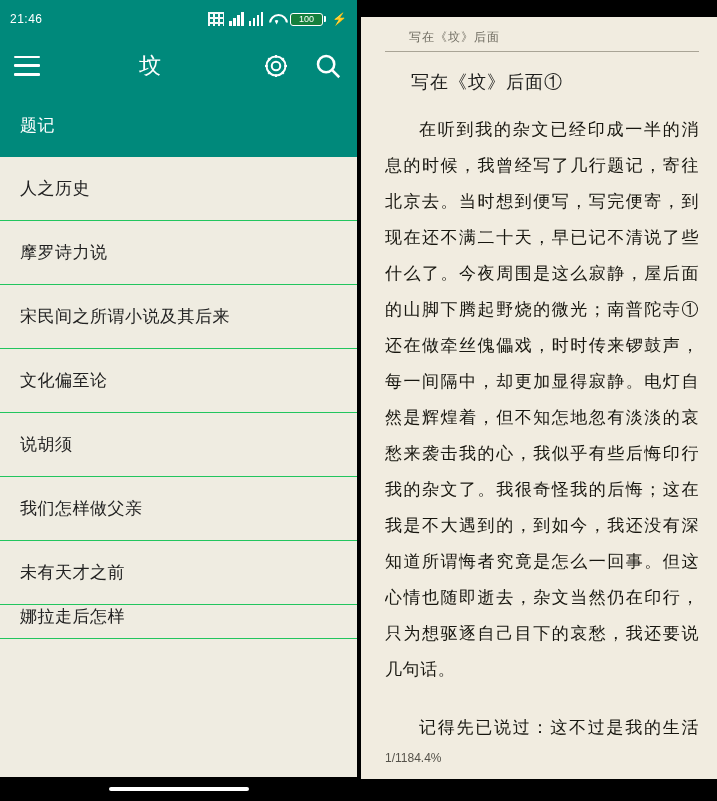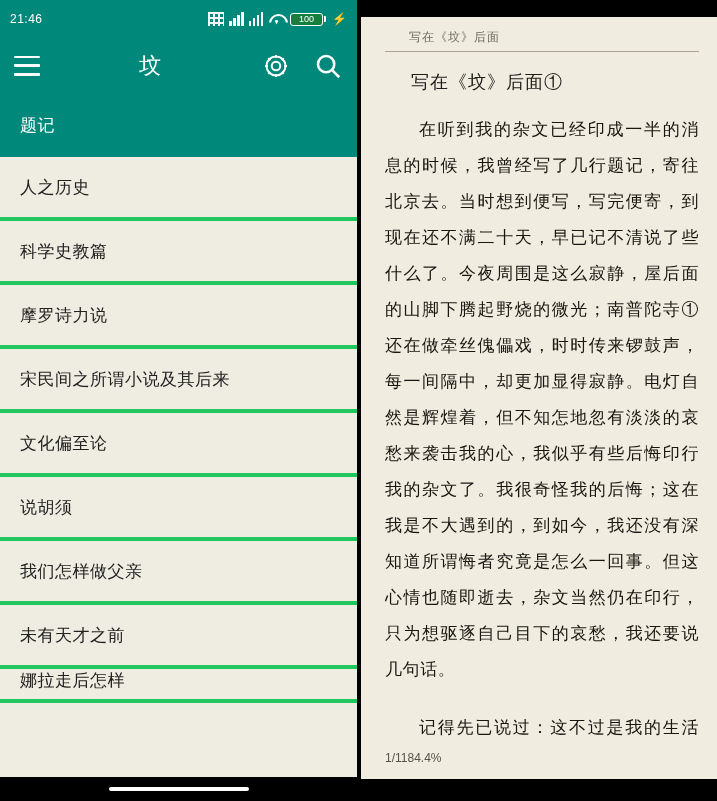--- a/index.html
+++ b/index.html
@@ -160,21 +160,21 @@
     background: #efece1;
   }
   .toc-item {
     height: 64px;
     display: flex;
     align-items: center;
     padding: 0 20px;
     box-sizing: border-box;
     font-size: 17px;
     color: #222;
-    border-bottom: 4px solid #22c55e;
+    border-bottom: 1px solid #22c55e;
     letter-spacing: .5px;
   }
   .toc-item.selected {
     background: #00897b;
     color: #fff;
     border-bottom: none;
   }
   .toc-item.cut {
     height: 34px;
     align-items: flex-start;
@@ -311,23 +311,20 @@
     </div>
 
     <div class="toc-list">
       <div class="toc-item selected">
         <span>题记</span>
       </div>
       <div class="toc-item">
         <span>人之历史</span>
       </div>
       <div class="toc-item">
-        <span>科学史教篇</span>
-      </div>
-      <div class="toc-item">
         <span>摩罗诗力说</span>
       </div>
       <div class="toc-item">
         <span>宋民间之所谓小说及其后来</span>
       </div>
       <div class="toc-item">
         <span>文化偏至论</span>
       </div>
       <div class="toc-item">
         <span>说胡须</span>

